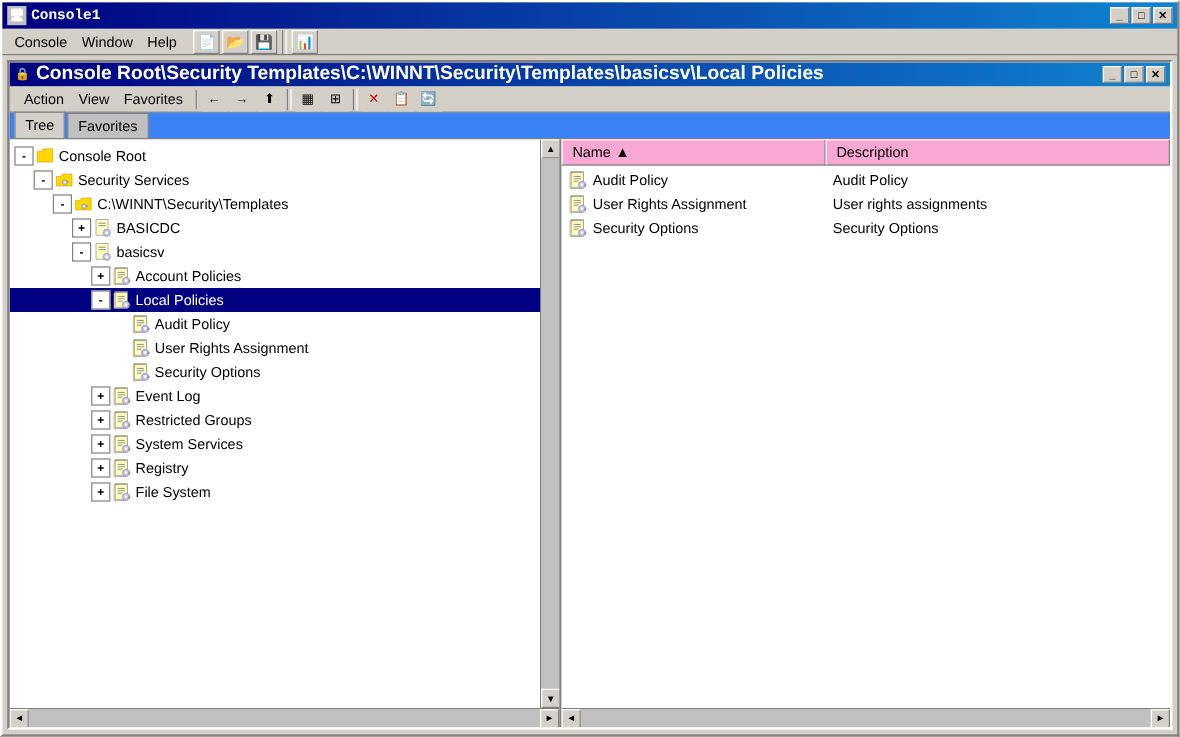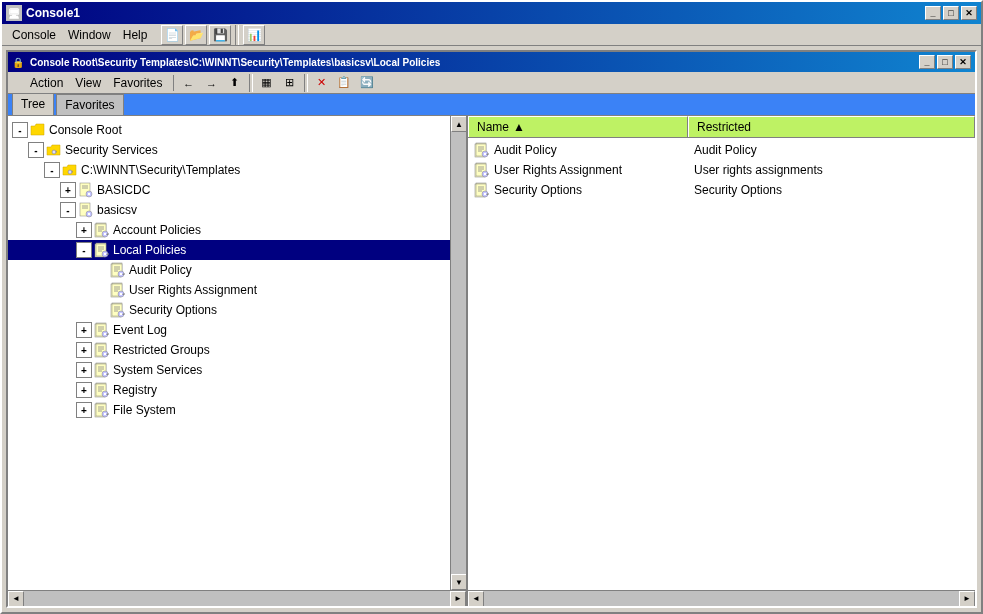--- a/index.html
+++ b/index.html
@@ -39,20 +39,21 @@
       height: 16px;
       margin-right: 4px;
       background: #c0c0c0;
       display: inline-flex;
       align-items: center;
       justify-content: center;
       font-size: 10px;
     }
     .title-bar-text {
       flex: 1;
+      font-family: Liberation Mono, monospace;
     }
     .title-bar-buttons {
       display: flex;
       gap: 2px;
     }
     .title-btn {
       width: 16px;
       height: 14px;
       background: #d4d0c8;
       border: 1px solid;
@@ -140,21 +141,21 @@
       justify-content: center;
       font-size: 10px;
     }
 
     
     .inner-menu-bar {
       background: #d4d0c8;
       height: 22px;
       display: flex;
       align-items: center;
-      padding: 0 16px;
+      padding: 0 6px;
       border-bottom: 1px solid #808080;
       flex-shrink: 0;
     }
     .inner-toolbar {
       display: flex;
       align-items: center;
       gap: 1px;
     }
     .inner-toolbar-btn {
       width: 22px;
@@ -283,21 +284,21 @@
       flex: 1;
       display: flex;
       flex-direction: column;
       background: #fff;
       overflow: hidden;
     }
 
     
     .column-headers {
       display: flex;
-      background: #bef264;
+      background: #f9a8d4;
       border-bottom: 1px solid #808080;
       flex-shrink: 0;
     }
     .col-header {
       padding: 3px 8px;
       border-right: 1px solid #808080;
       border-top: 1px solid #fff;
       border-left: 1px solid #fff;
       font-size: 12px;
       cursor: pointer;
@@ -416,21 +417,21 @@
       <div class="toolbar-btn">💾</div>
       <div class="toolbar-sep"></div>
       <div class="toolbar-btn">📊</div>
     </div>
   </div>
 
   <div class="inner-window">
 
     <div class="inner-title-bar">
       <span class="inner-title-icon">🔒</span>
-      <span style="flex:1; font-size:10px;">Console Root\Security Templates\C:\WINNT\Security\Templates\basicsv\Local Policies</span>
+      <span style="flex:1; font-size:16px;">Console Root\Security Templates\C:\WINNT\Security\Templates\basicsv\Local Policies</span>
       <div class="title-bar-buttons">
         <div class="title-btn">_</div>
         <div class="title-btn">□</div>
         <div class="title-btn">✕</div>
       </div>
     </div>
 
     <div class="inner-menu-bar">
       <span class="menu-item">Action</span>
       <span class="menu-item">View</span>
@@ -777,21 +778,21 @@
       </div>
 
       <div class="right-pane">
 
         <div class="column-headers">
           <div class="col-header">
             <span>Name</span>
             <span>▲</span>
           </div>
           <div class="col-header">
-            <span>Restricted</span>
+            <span>Description</span>
           </div>
         </div>
 
         <div class="list-content" id="list-content">
 
         <div class="list-item">
               <span class="list-icon">
                 <svg width="16" height="16" viewBox="0 0 16 16">
     <rect x="2" y="1" width="10" height="13" fill="#ffffc0" stroke="#808080" stroke-width="0.5"></rect>
     <rect x="1" y="2" width="10" height="13" fill="#ffffc0" stroke="#808080" stroke-width="0.5"></rect>

